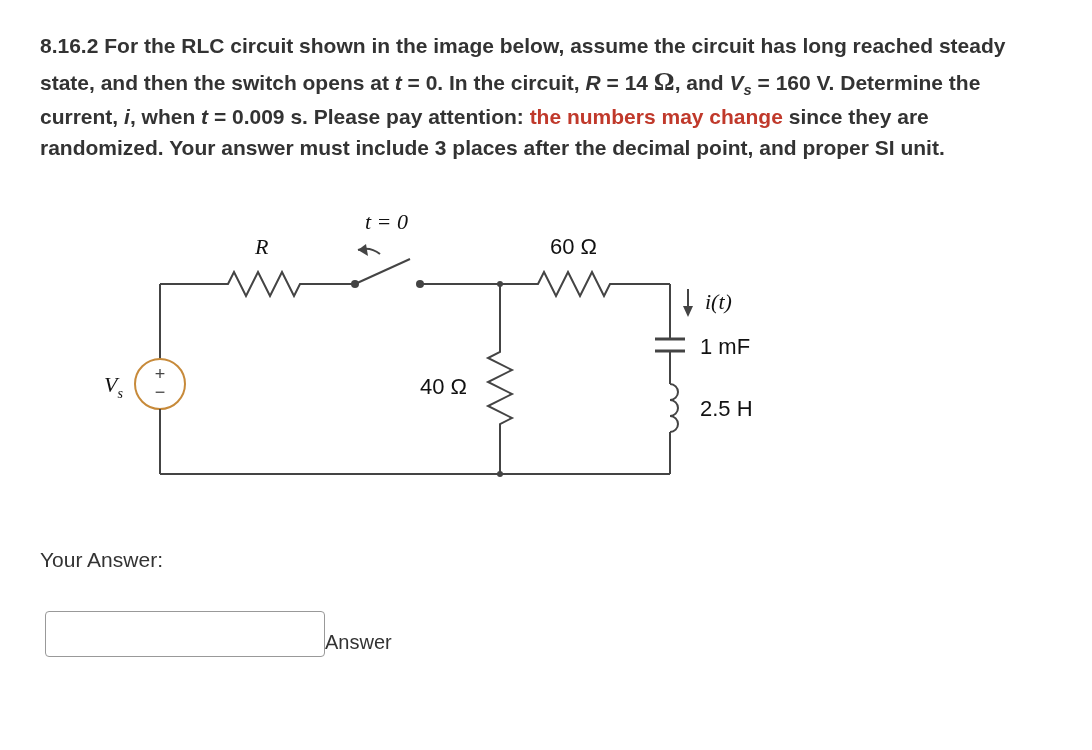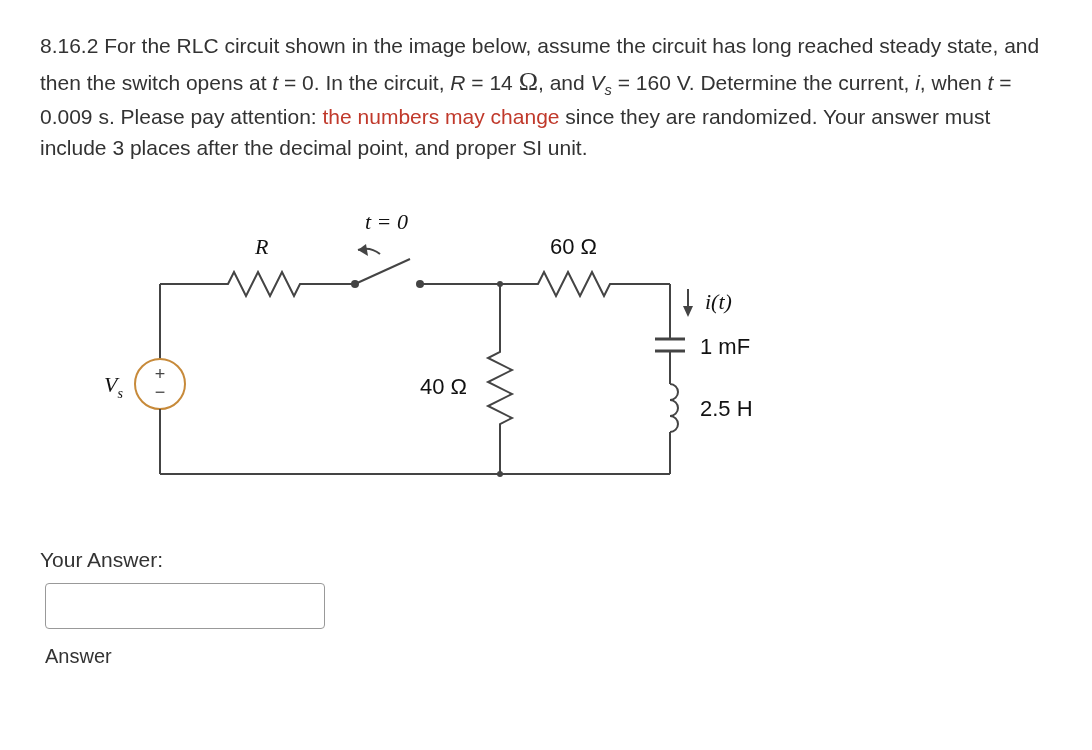--- a/index.html
+++ b/index.html
@@ -5,49 +5,50 @@
     body {
       margin: 0;
       padding: 30px 40px;
       font-family: Arial, Helvetica, sans-serif;
       font-size: 21px;
       color: #333;
       line-height: 1.5;
     }
     .problem-text {
       margin-bottom: 14px;
+      font-weight: bold;
     }
     .red-text {
       color: #c0392b;
     }
     .italic {
       font-style: italic;
     }
     .sub {
       font-size: 0.7em;
       vertical-align: sub;
     }
     .circuit-container {
       margin: 20px 0 30px 20px;
     }
     .your-answer-label {
       font-size: 21px;
       color: #333;
       margin-top: 10px;
-      margin-bottom: 8px;
+      margin-bottom: 36px;
     }
     .answer-section {
       display: flex;
       gap: 35px;
       margin-left: 5px;
     }
     .answer-group {
       display: flex;
-      flex-direction: column;
-      align-items: flex-start;
+      flex-direction: row;
+      align-items: flex-end;
     }
     .answer-input {
       width: 280px;
       height: 46px;
       border: 1px solid #999;
       border-radius: 4px;
       font-size: 18px;
       padding: 0 10px;
       box-sizing: border-box;
     }

